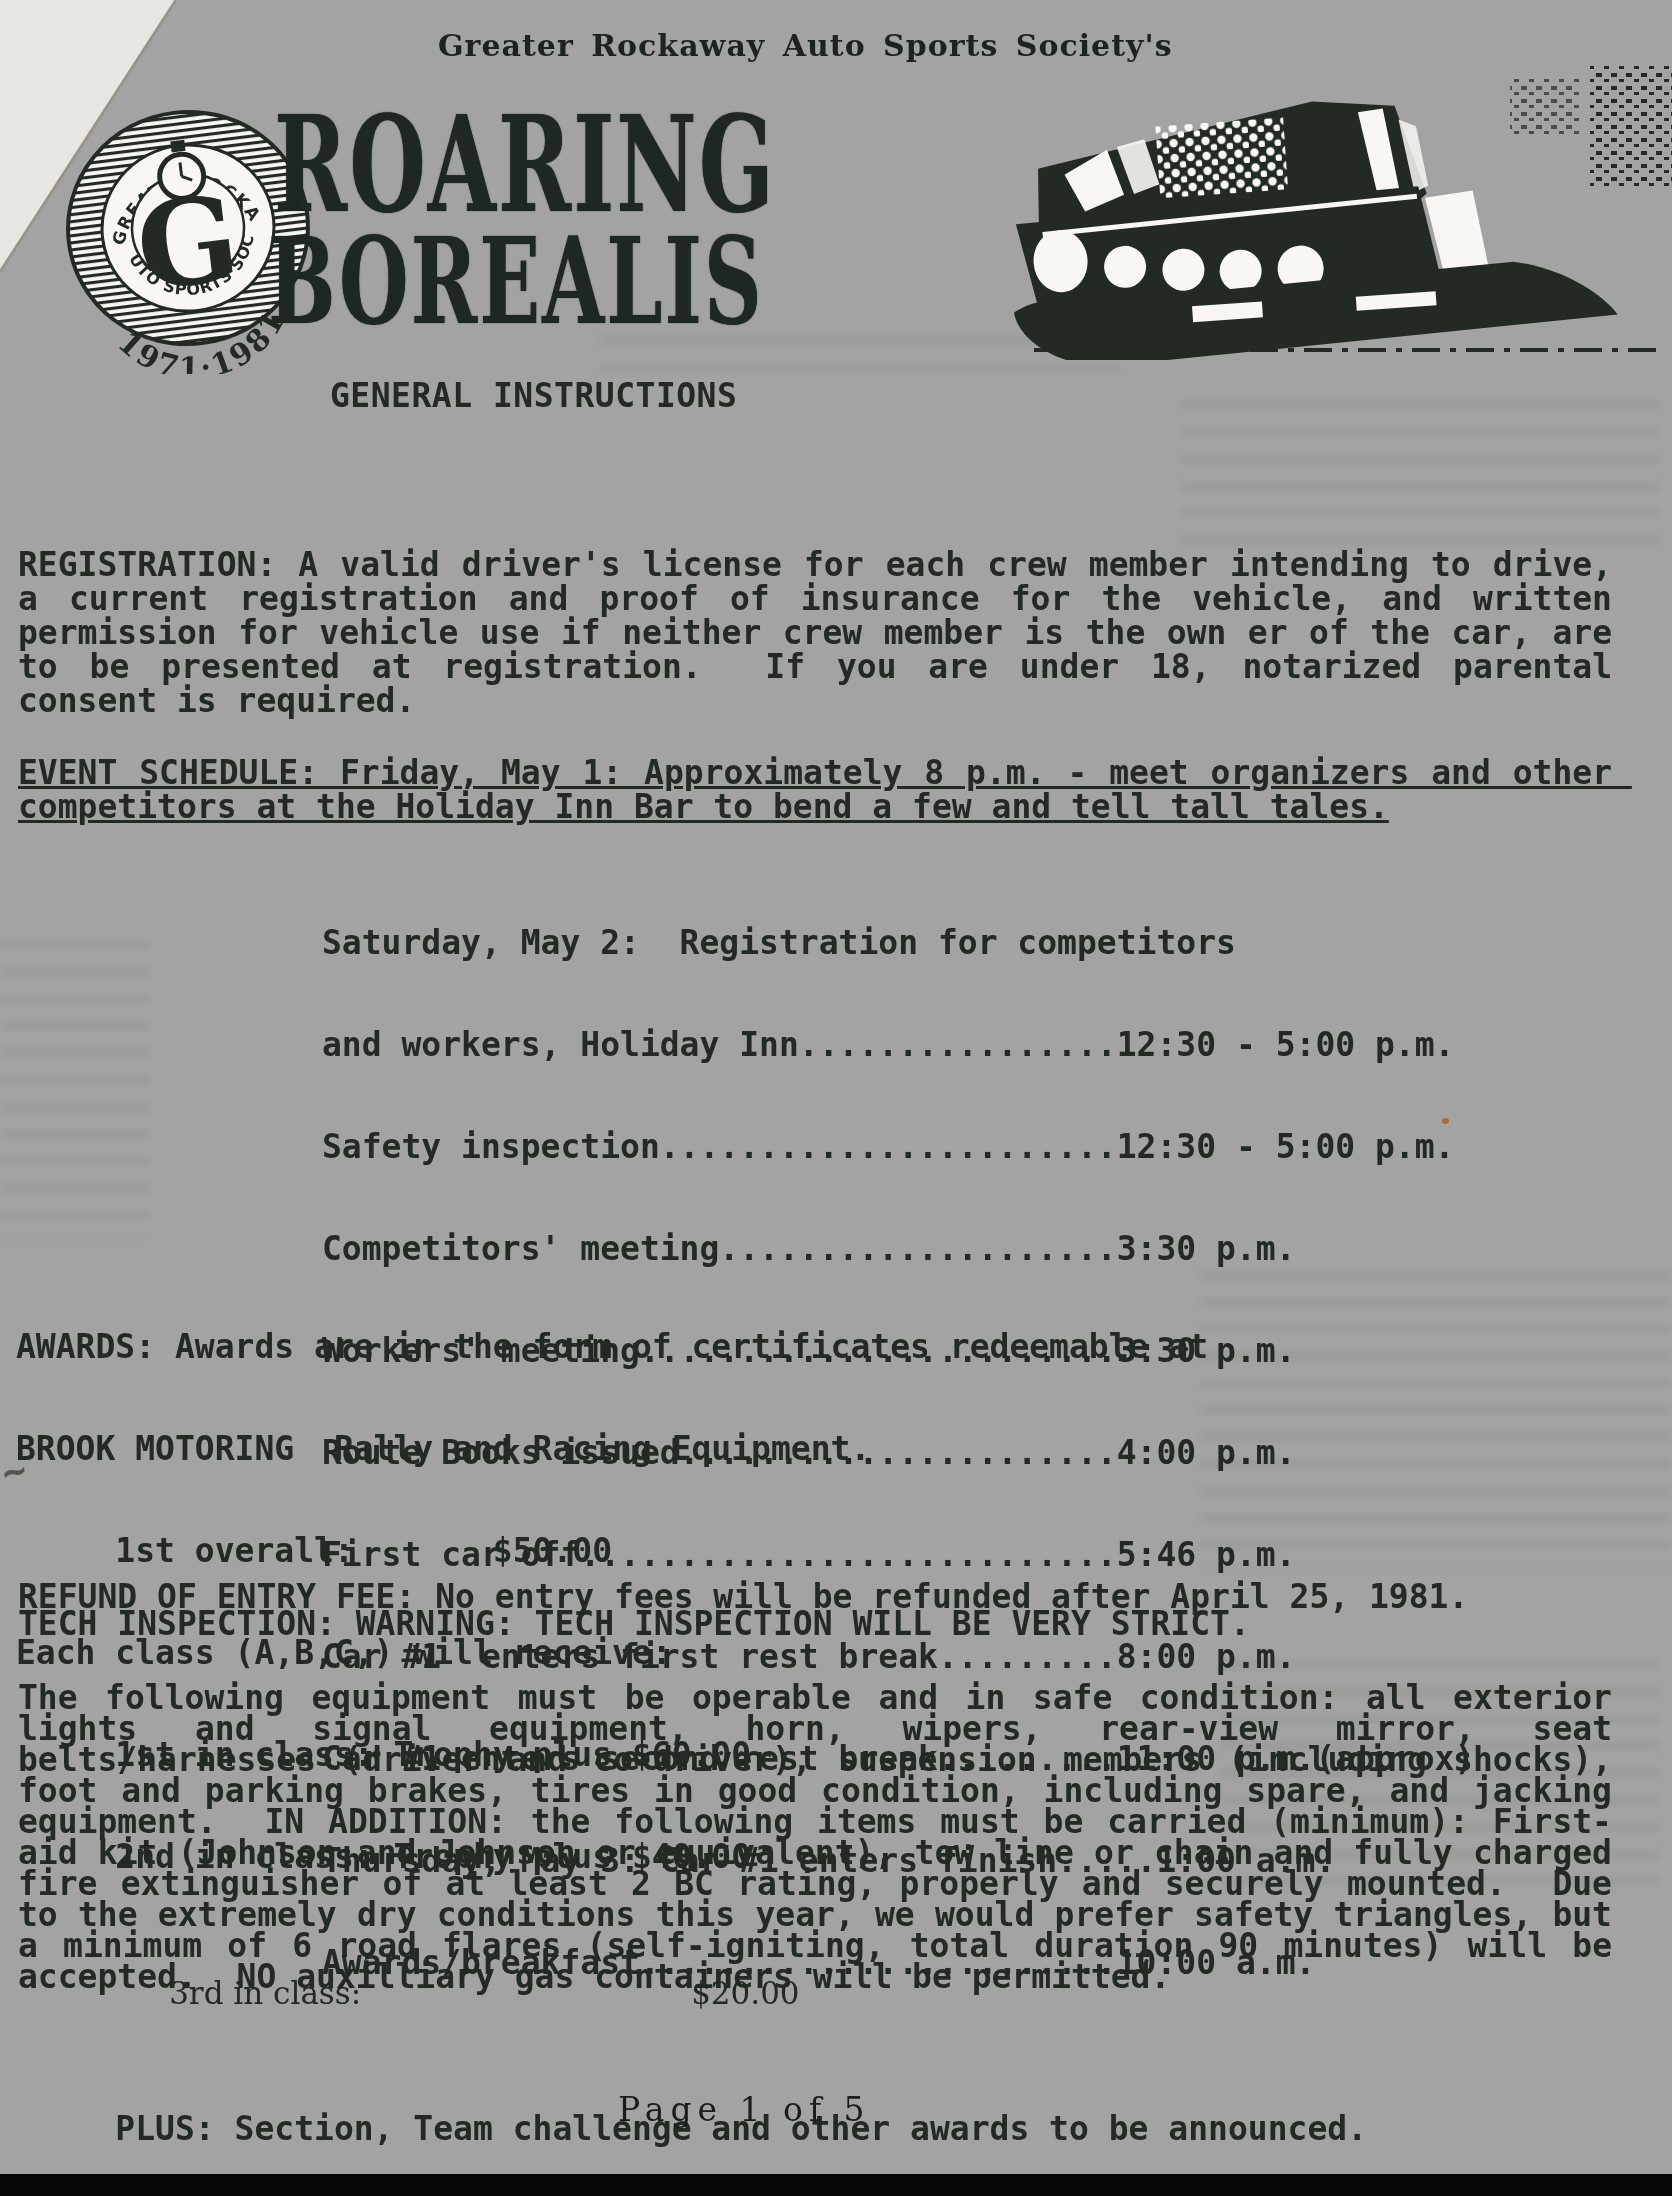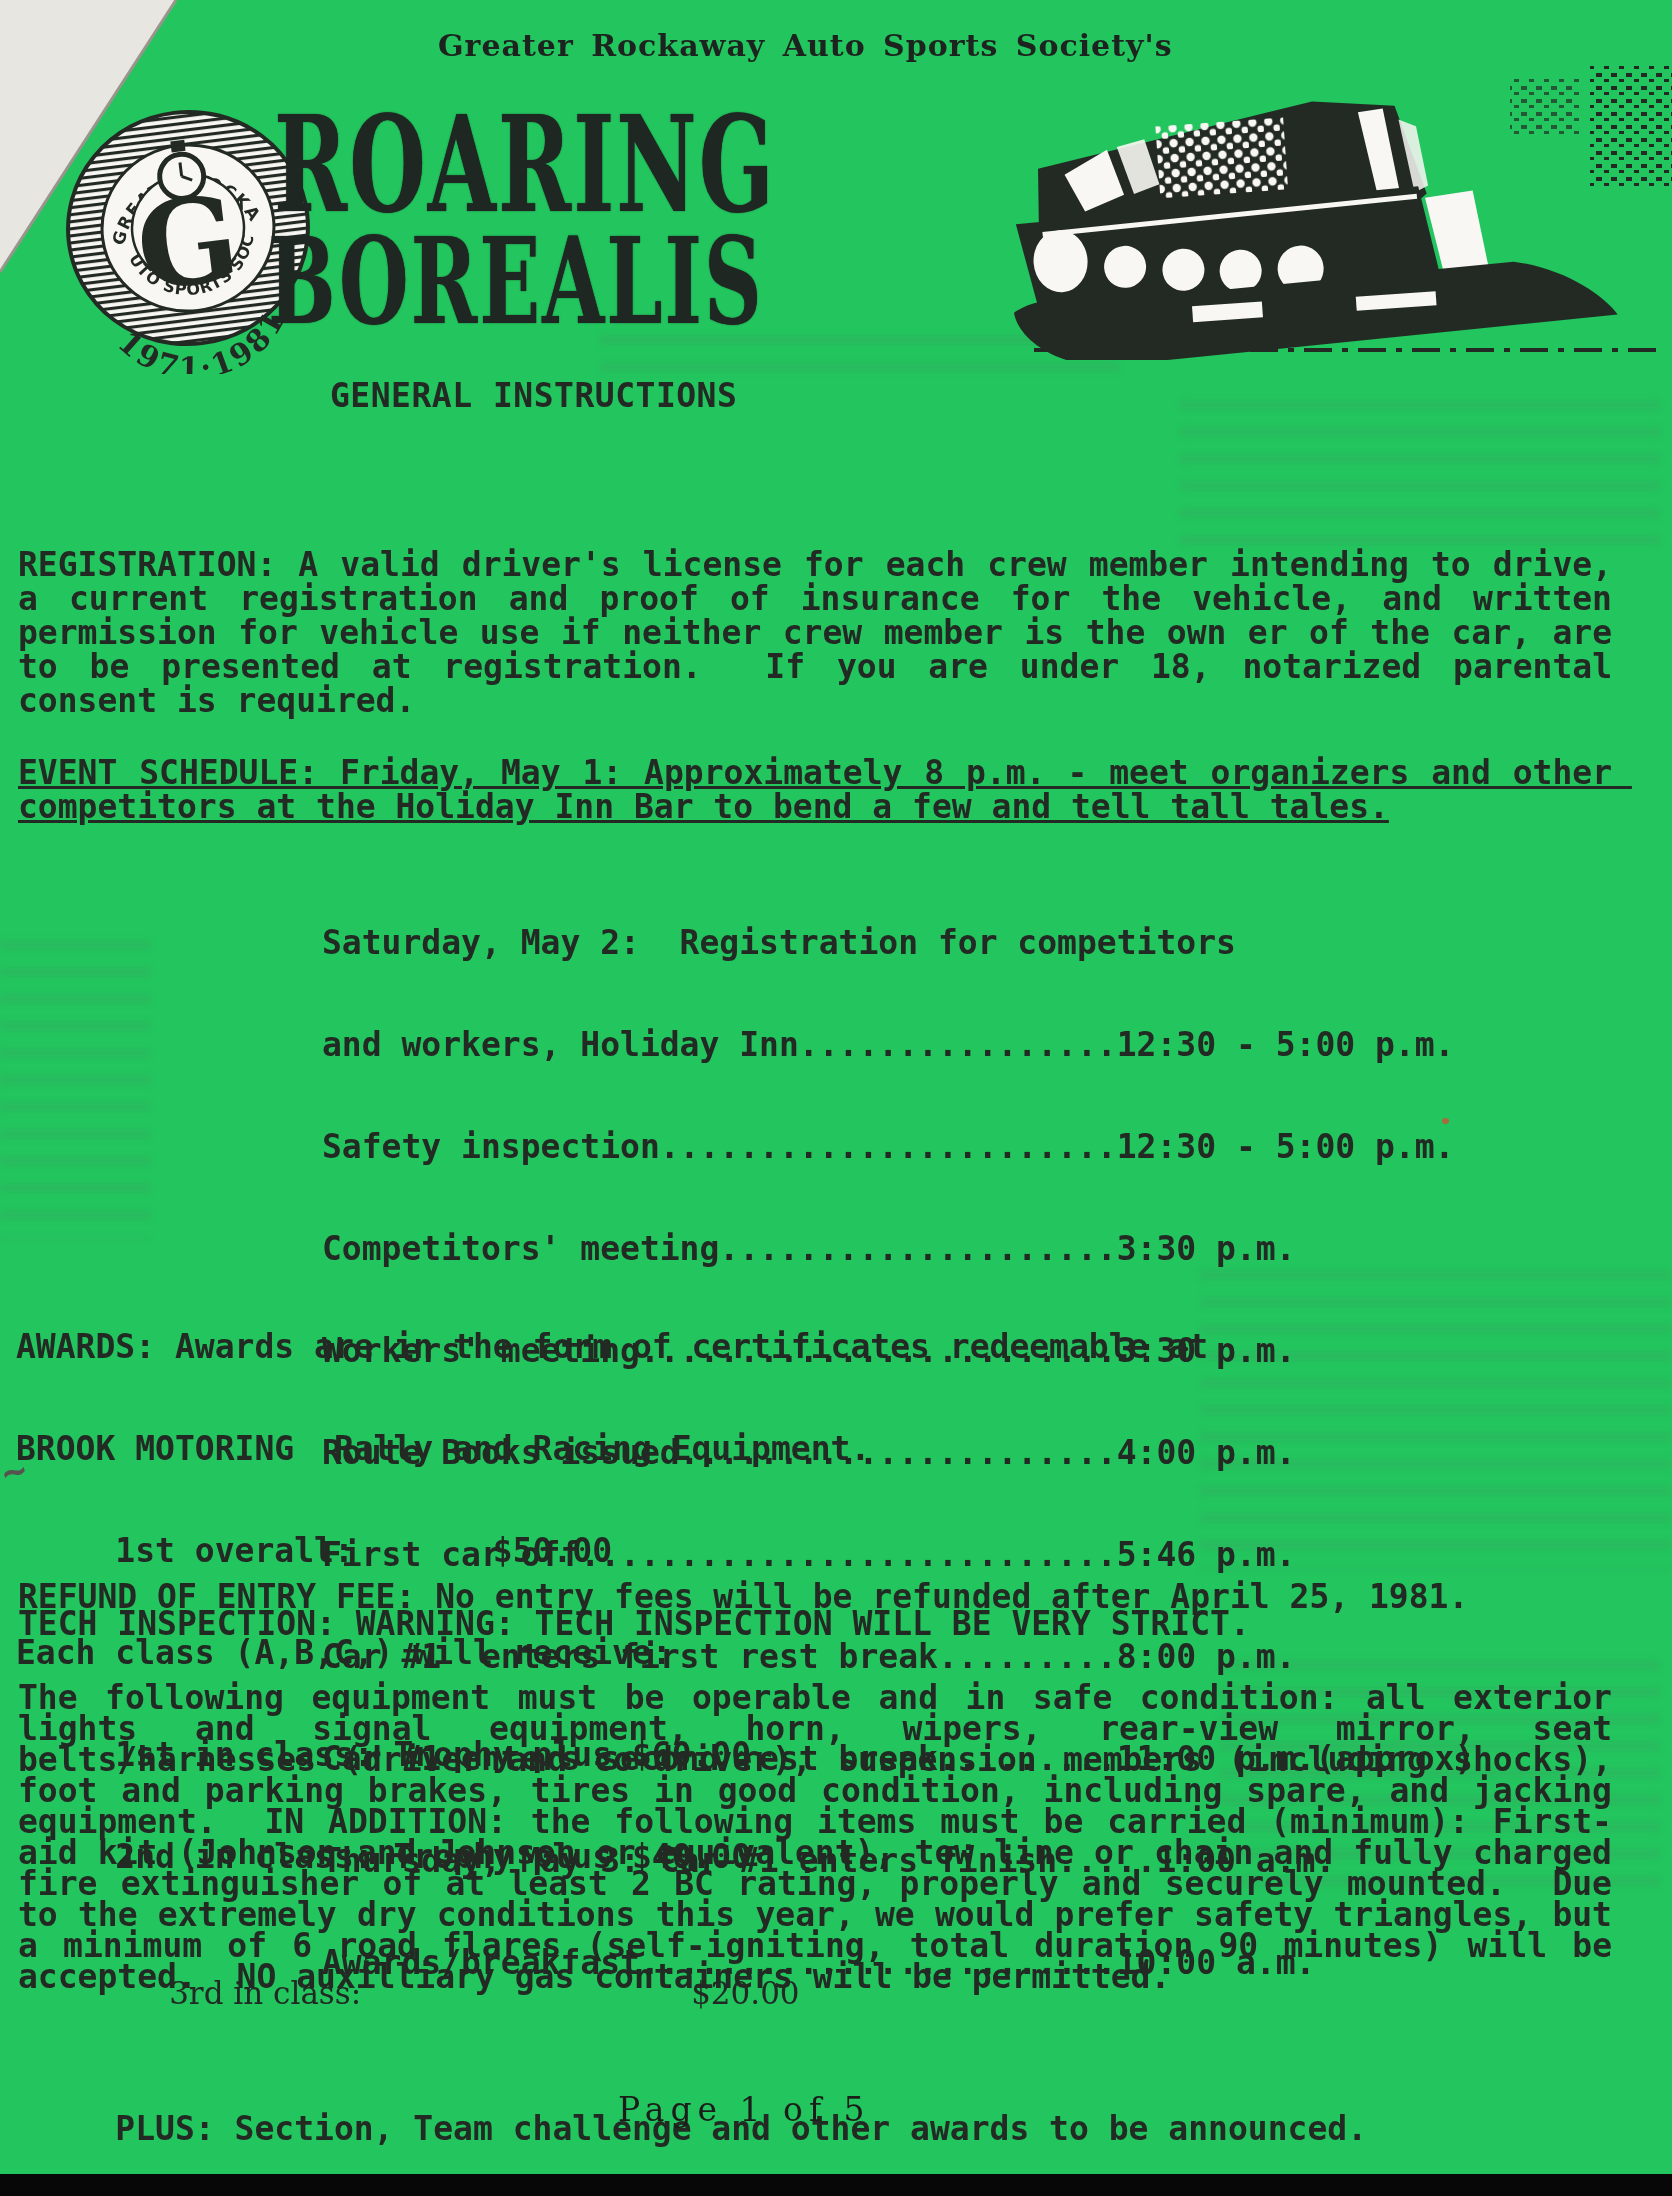--- a/index.html
+++ b/index.html
@@ -1,16 +1,16 @@
 <!DOCTYPE html>
 <html><head>
 <meta charset="utf-8">
 <style>
   html,body{margin:0;padding:0;background:#f8f7f3;}
-  .page{position:relative;width:1672px;height:2196px;background:#22c55e;overflow:hidden;
+  .page{position:relative;width:1672px;height:2196px;background:#a3a3a3;overflow:hidden;
         color:#232a24;font-family:"DejaVu Sans Mono",monospace;}
   .mono{font-family:"DejaVu Sans Mono",monospace;font-weight:700;}
   .serif{font-family:"DejaVu Serif",serif;}
   .para{position:absolute;left:18px;width:1594px;font-size:33px;line-height:34px;
         text-align:justify;white-space:pre-wrap;letter-spacing:0;}
   .lines{position:absolute;font-size:33px;line-height:34px;white-space:pre;}
   .lines div{white-space:pre;}
   .masthead{position:absolute;font-family:"DejaVu Serif",serif;font-weight:bold;color:#1f2722;
             letter-spacing:2px;transform-origin:top left;text-shadow:0 0 1px #1f2722;}
   .ghost{position:absolute;background:repeating-linear-gradient(180deg,rgba(100,106,98,0.11) 0 10px,rgba(0,0,0,0) 10px 27px);

